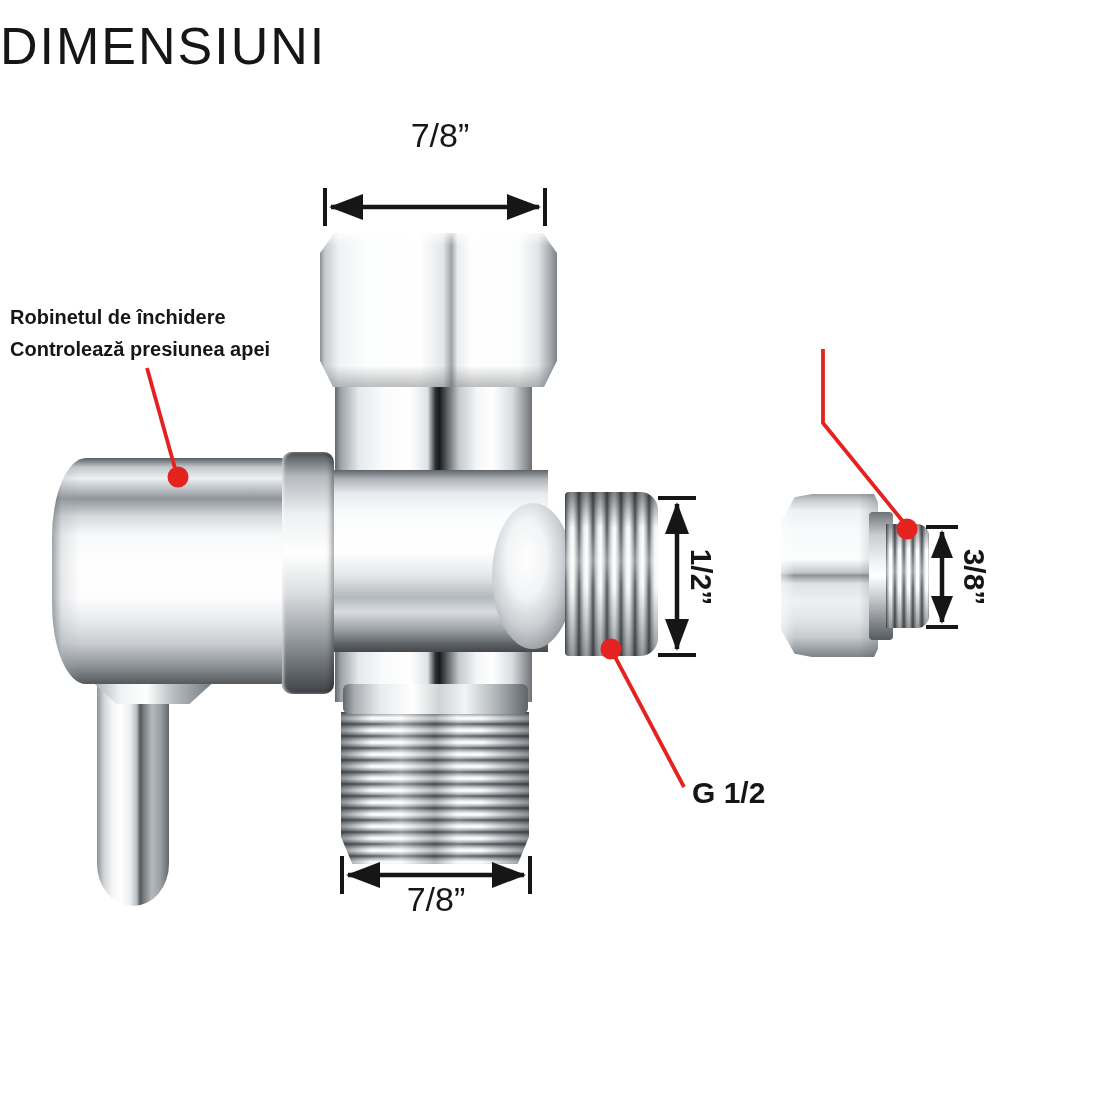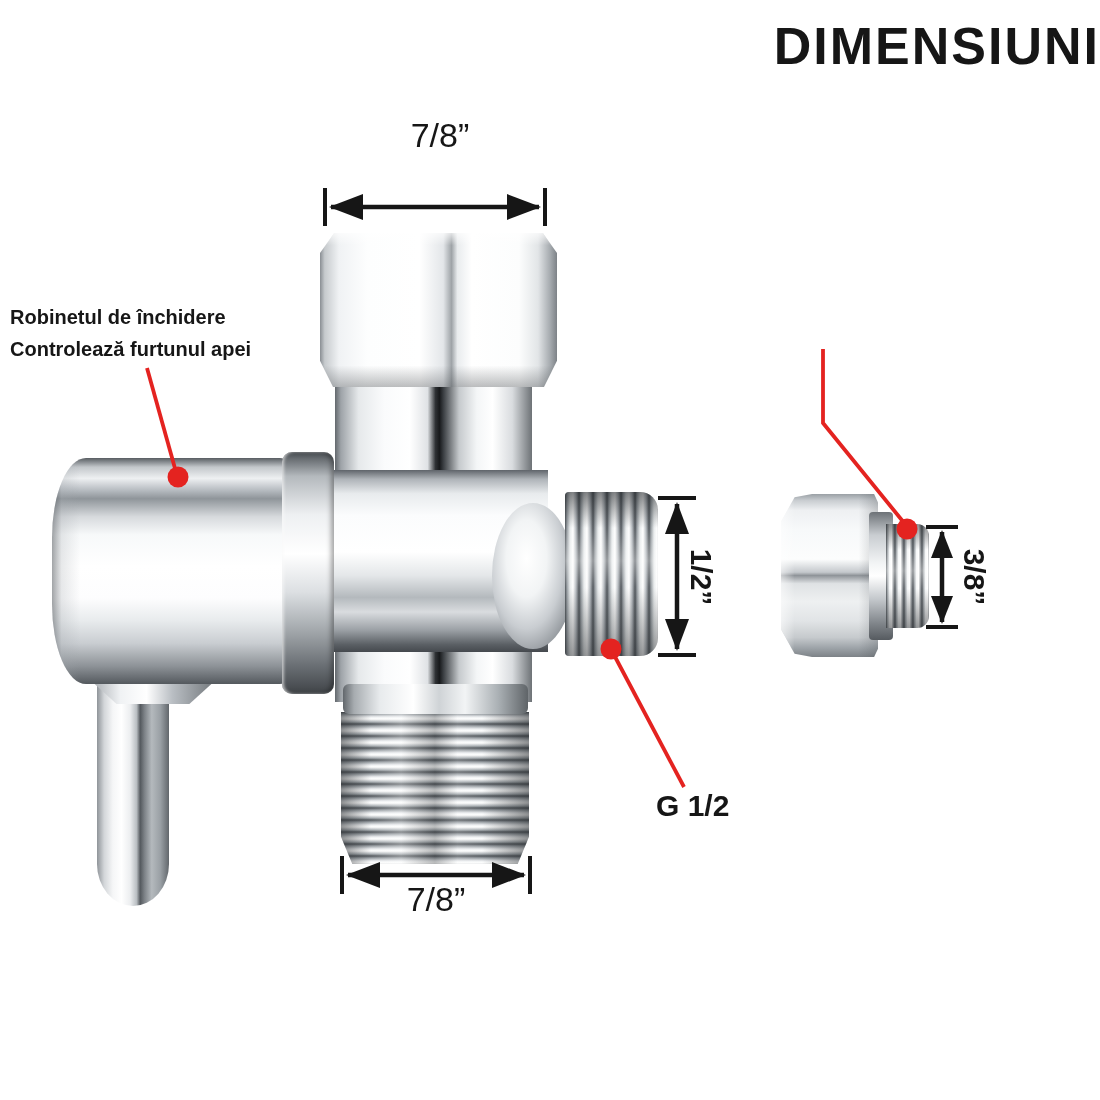--- a/index.html
+++ b/index.html
@@ -9,34 +9,34 @@
   html,body{margin:0;padding:0;background:#ffffff;}
   .canvas{
     position:relative;width:1100px;height:1100px;background:#ffffff;overflow:hidden;
     font-family:"Liberation Sans", sans-serif;color:var(--ink);
   }
   .part{position:absolute;}
   .part::before,.part::after{content:"";position:absolute;inset:0;border-radius:inherit;}
 
   
   .title{
-    position:absolute;top:16px;left:0;width:100%;text-align:right;
-    font-size:52px;font-weight:700;letter-spacing:2px;color:var(--ink);
+    position:absolute;top:16px;left:0;width:100%;text-align:left;
+    font-size:52px;font-weight:400;letter-spacing:2px;color:var(--ink);
   }
 
   
   .meas-value{position:absolute;text-align:center;font-size:34px;font-weight:400;}
   .caption{position:absolute;text-align:center;font-size:23px;font-weight:700;}
   .lbl-top-value{left:340px;top:116px;width:200px;}
   .lbl-top-caption{left:240px;top:156px;width:400px;}
   .lbl-bottom-value{left:336px;top:880px;width:200px;}
   .lbl-bottom-caption{left:240px;top:920px;width:440px;}
   .lbl-shutoff{position:absolute;left:10px;top:301px;font-size:20px;font-weight:700;line-height:32px;}
   .lbl-adapter{position:absolute;left:772px;top:279px;font-size:23px;font-weight:700;line-height:33px;}
-  .lbl-outlet{position:absolute;left:656px;top:776px;margin-top:13px;}
+  .lbl-outlet{position:absolute;left:692px;top:776px;}
   .lbl-outlet .g-value{font-size:30px;font-weight:800;}
   .lbl-outlet .g-caption{font-size:23px;font-weight:700;margin-top:10px;}
   .rot-label{
     position:absolute;width:90px;height:36px;text-align:center;
     font-size:30px;font-weight:800;transform:rotate(90deg);
   }
   .lbl-half{left:655px;top:559px;}
   .lbl-three-eighths{left:928px;top:559px;}
 
   
@@ -202,21 +202,21 @@
     <g>
       <line class="red-stroke t35" x1="613" y1="653" x2="684" y2="787"></line>
       <circle class="red-fill" cx="611" cy="649" r="10.5"></circle>
     </g>
   </svg>
 
   <div class="meas-value lbl-top-value">7/8”</div>
 
   <div class="lbl-shutoff">
     <div>Robinetul de închidere</div>
-    <div>Controlează furtunul apei</div>
+    <div>Controlează presiunea apei</div>
   </div>
 
 
   <div class="rot-label lbl-half">1/2”</div>
   <div class="rot-label lbl-three-eighths">3/8”</div>
 
   <div class="lbl-outlet">
     <div class="g-value">G 1/2</div>
   </div>
 

